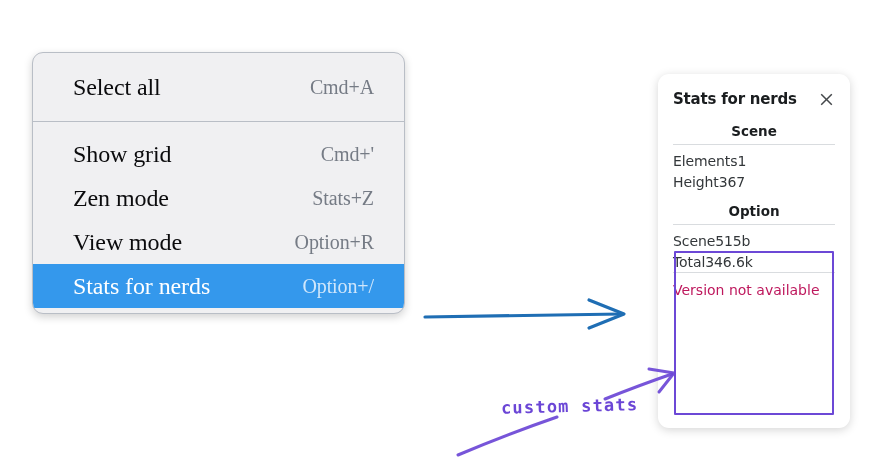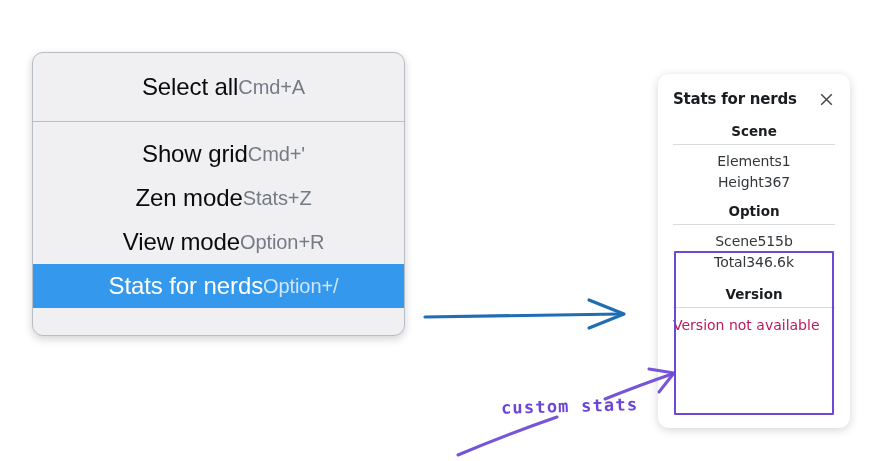--- a/index.html
+++ b/index.html
@@ -24,34 +24,35 @@
     width: 373px;
     background: #f0f0f2;
     border: 1px solid #b9bec6;
     border-radius: 11px;
     box-shadow: 0 3px 9px rgba(0,0,0,0.18);
     overflow: hidden;
     box-sizing: border-box;
   }
   .menu-group { padding: 0; }
   .menu-group.first { padding-top: 12px; padding-bottom: 12px; }
-  .menu-group.second { padding-top: 10px; padding-bottom: 27px; }
+  .menu-group.second { padding-top: 10px; padding-bottom: 5px; }
   .menu-divider {
     height: 1px;
     background: #b9bec6;
     width: 100%;
   }
   .menu-item {
     display: flex;
     align-items: center;
-    justify-content: center;
+    justify-content: space-between;
     height: 44px;
     padding: 0 30px 0 40px;
     box-sizing: border-box;
     cursor: default;
+    font-family: Liberation Serif, serif;
   }
   .menu-item .label {
     font-size: 24px;
     color: #0b0b0d;
     letter-spacing: -0.1px;
   }
   .menu-item .accel {
     font-size: 20px;
     color: #757b85;
     letter-spacing: -0.1px;
@@ -107,21 +108,21 @@
     padding: 2px 0 5px 0;
   }
   .rule {
     height: 1px;
     background: #d9dcdf;
     margin: 0 0 5px 0;
   }
   .stat-row {
     display: flex;
     align-items: center;
-    justify-content: center;
+    justify-content: flex-start;
     font-size: 14px;
     color: #33373a;
     padding: 2.5px 0;
   }
   .stat-row .k { letter-spacing: -0.1px; }
   .stat-row .v { letter-spacing: -0.1px; }
   .note-row {
     font-size: 14px;
     color: #be185d;
     padding: 4px 0 2px 0;
@@ -223,21 +224,20 @@
     <div class="rule"></div>
     <div class="stat-row">
       <span class="k">Scene</span>
       <span class="v">515b</span>
     </div>
     <div class="stat-row">
       <span class="k">Total</span>
       <span class="v">346.6k</span>
     </div>
 
-    <div class="section-head" style="margin-top:12px;">Version</div>
     <div class="rule"></div>
     <div class="note-row">Version not available</div>
 
   </div>
 </div>
 
 <div id="custom-stats-box"></div>
 
 <svg id="annotations" viewBox="0 0 873 461">
 

